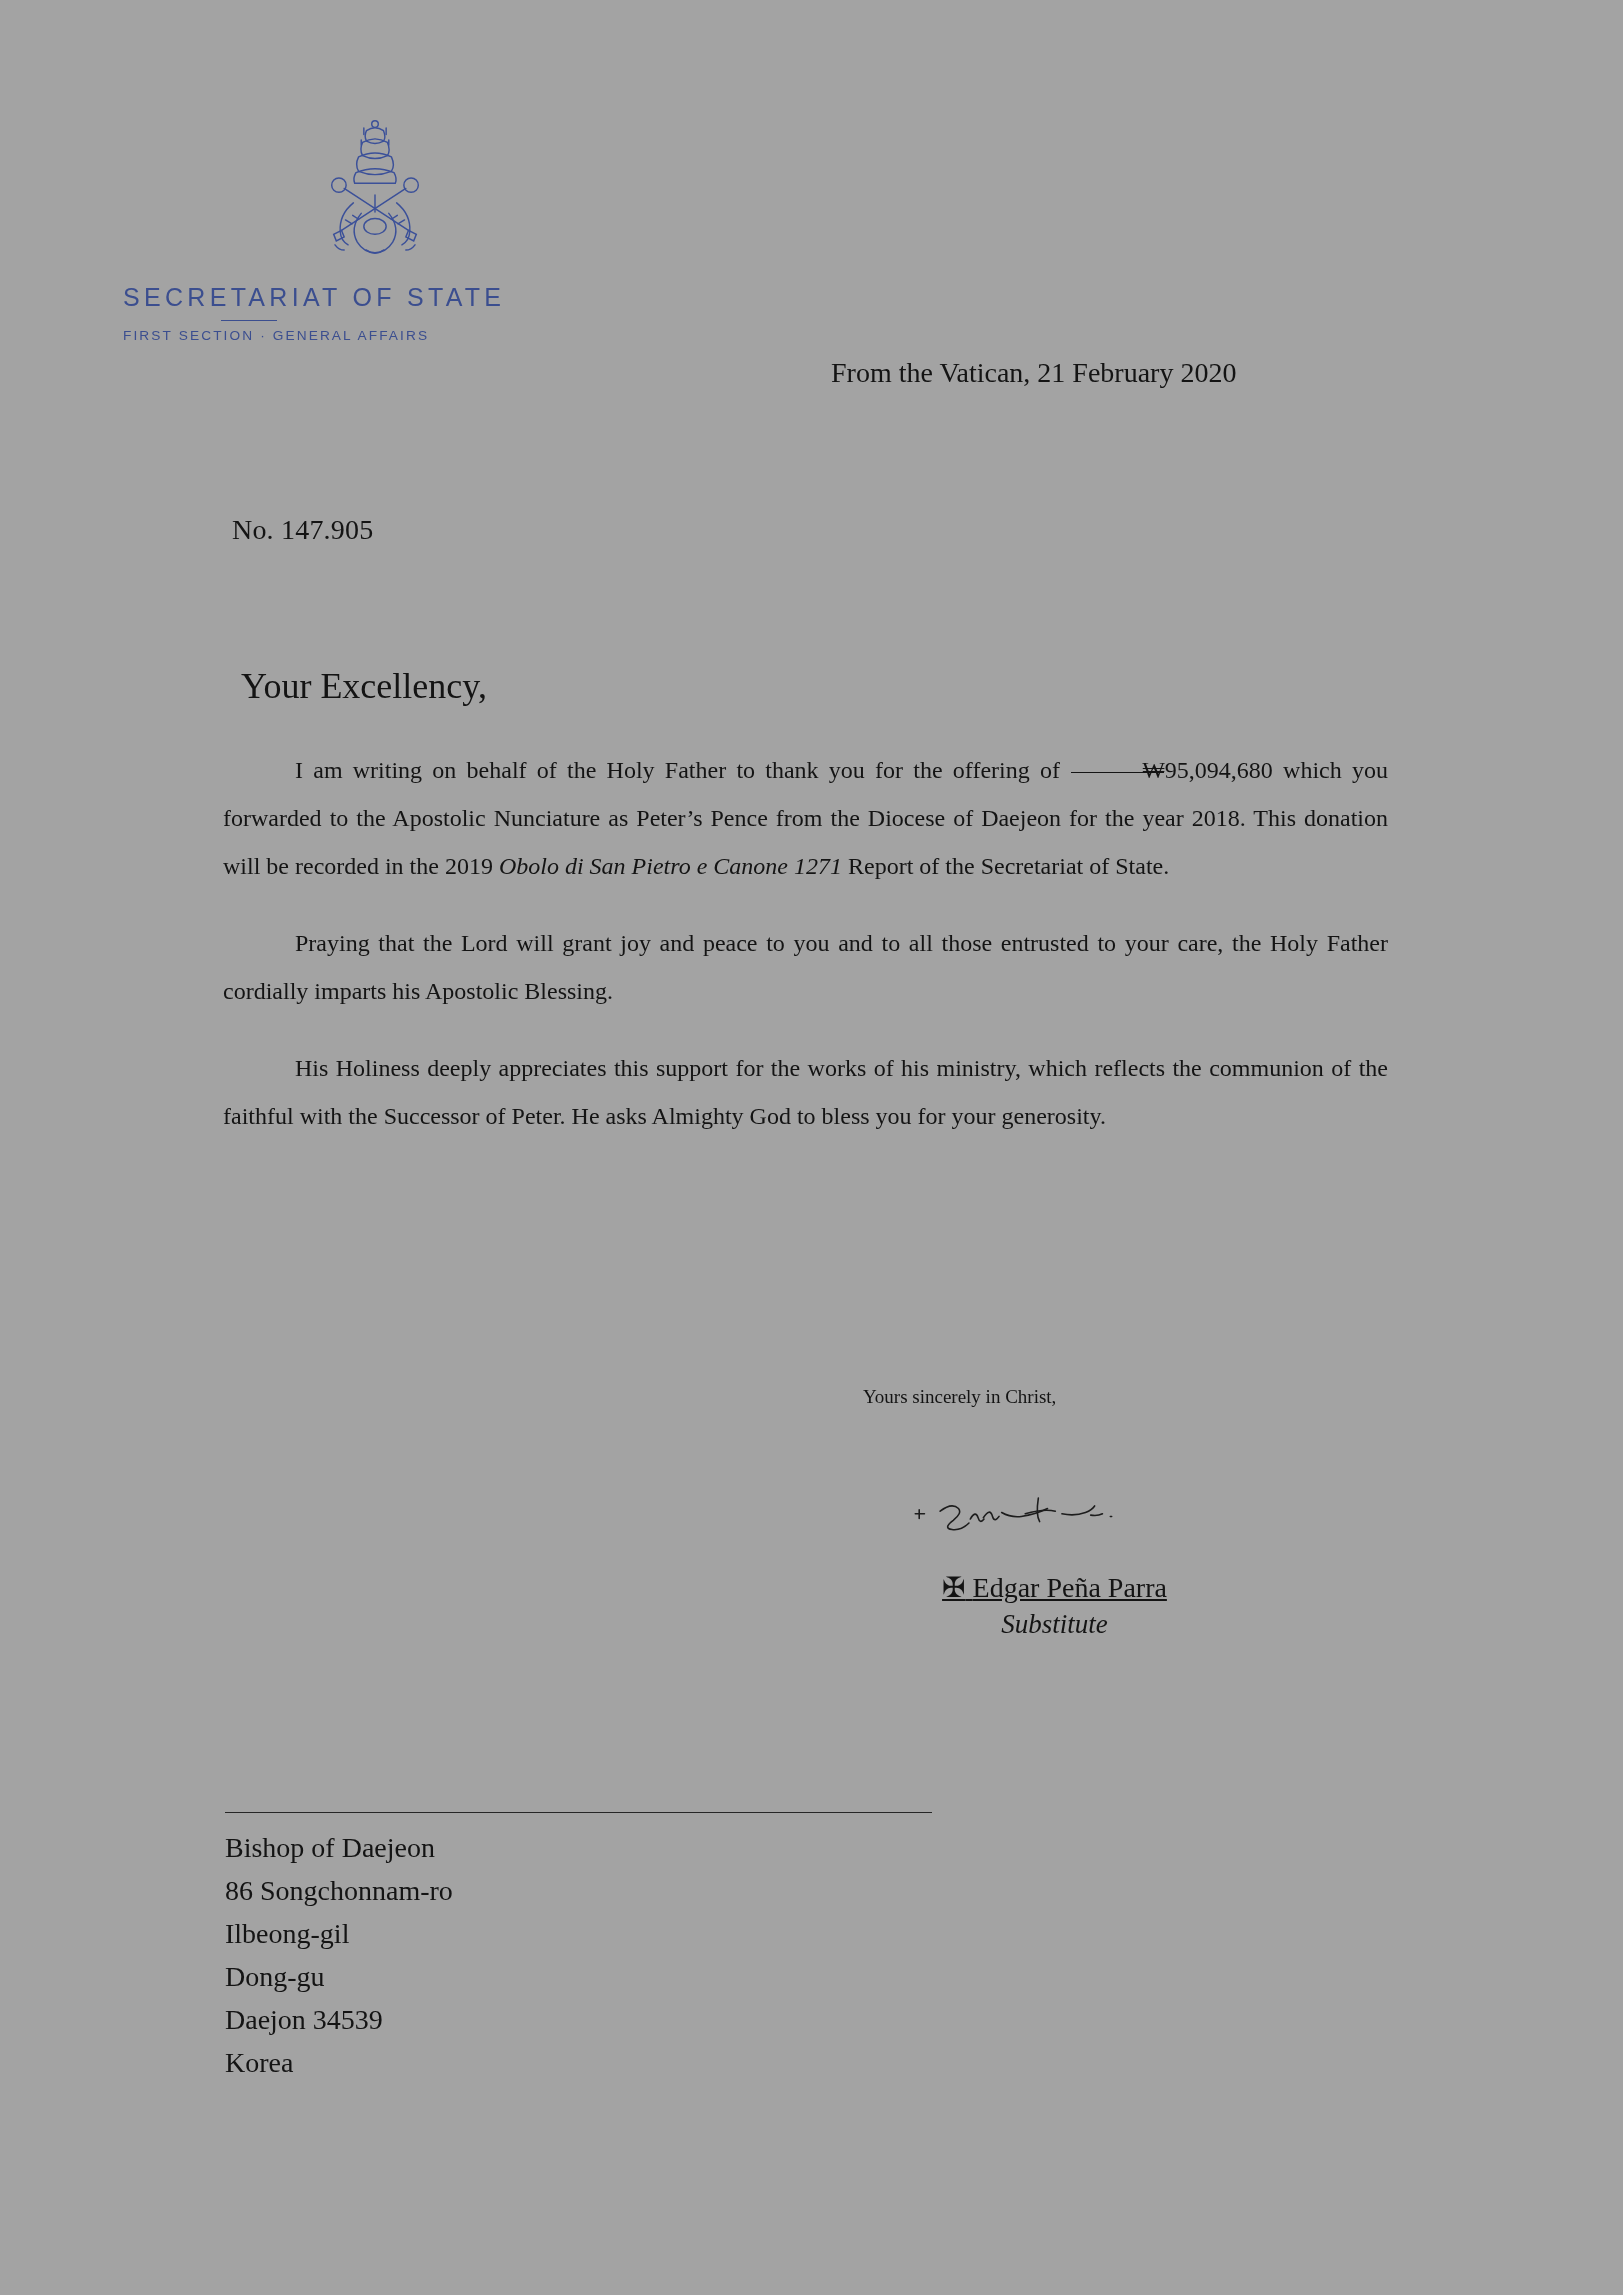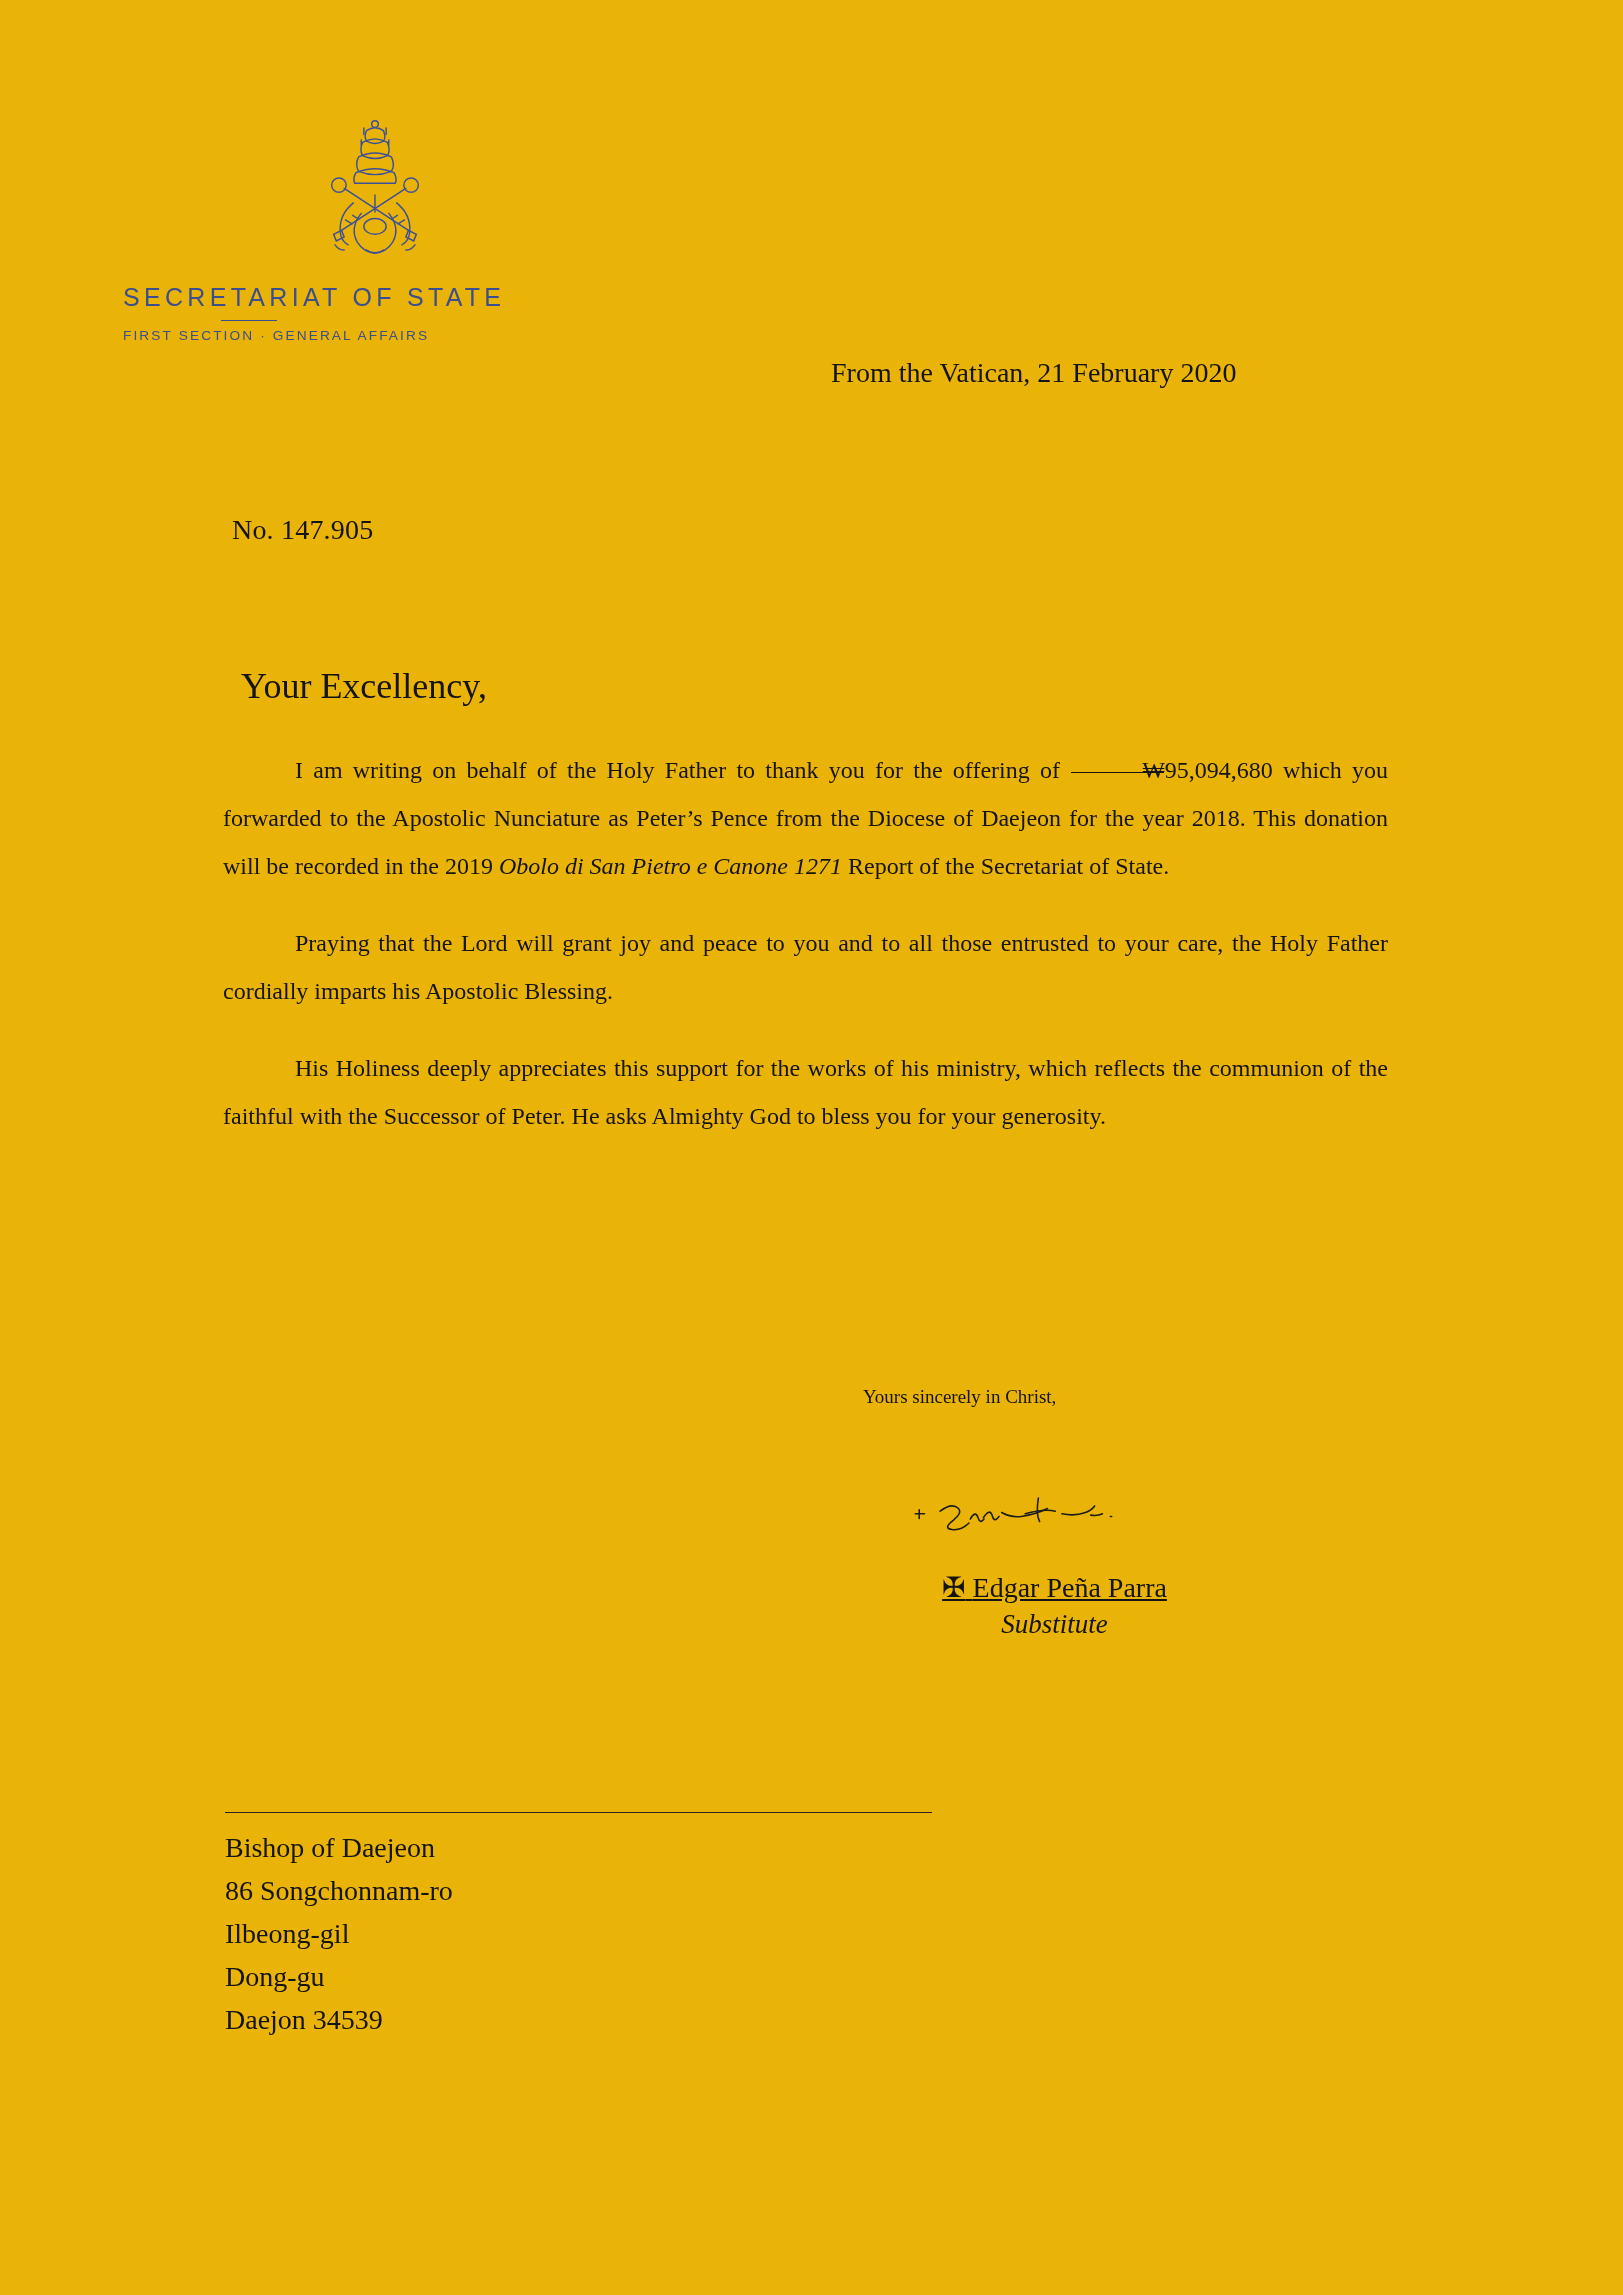--- a/index.html
+++ b/index.html
@@ -12,21 +12,21 @@
     height: 2295px;
     position: relative;
     font-family: "Liberation Serif", serif;
     color: #141414;
     overflow: hidden;
   }
 
   .page {
     position: absolute;
     inset: 0;
-    background: #eab308;
+    background: #a3a3a3;
     padding-left: 32px;
   }
 
   
   .letterhead {
     position: absolute;
     left: 123px;
     top: 111px;
     width: 537px;
   }
@@ -245,16 +245,17 @@
     <div class="sig-title">Substitute</div>
   </div>
 
   <div class="addr-rule"></div>
   <div class="address">
     <div>Bishop of Daejeon</div>
     <div>86 Songchonnam-ro</div>
     <div>Ilbeong-gil</div>
     <div>Dong-gu</div>
     <div>Daejon 34539</div>
+    <div>Korea</div>
   </div>
 
 </div>
 
 
 </body></html>

